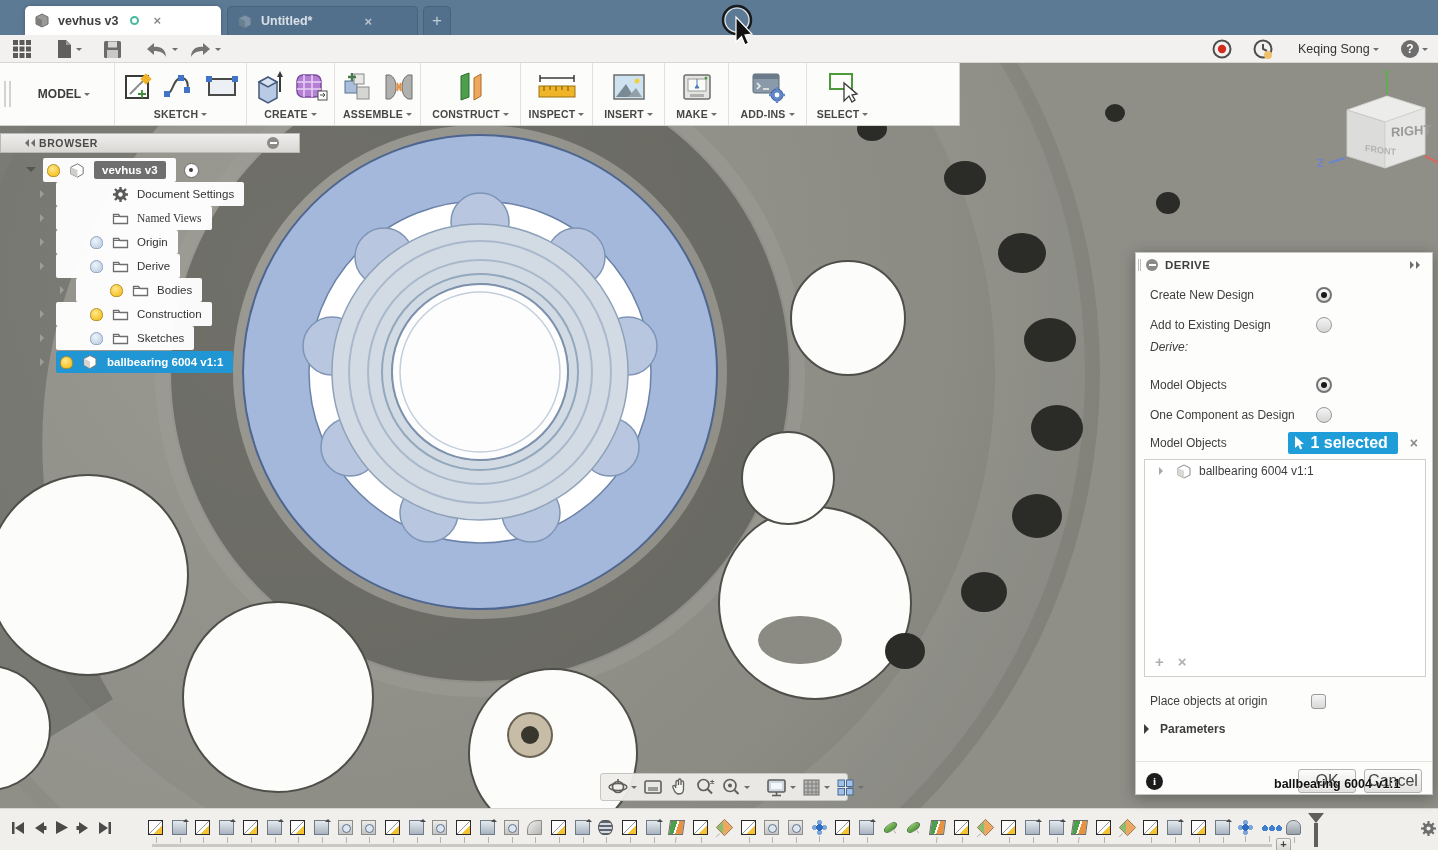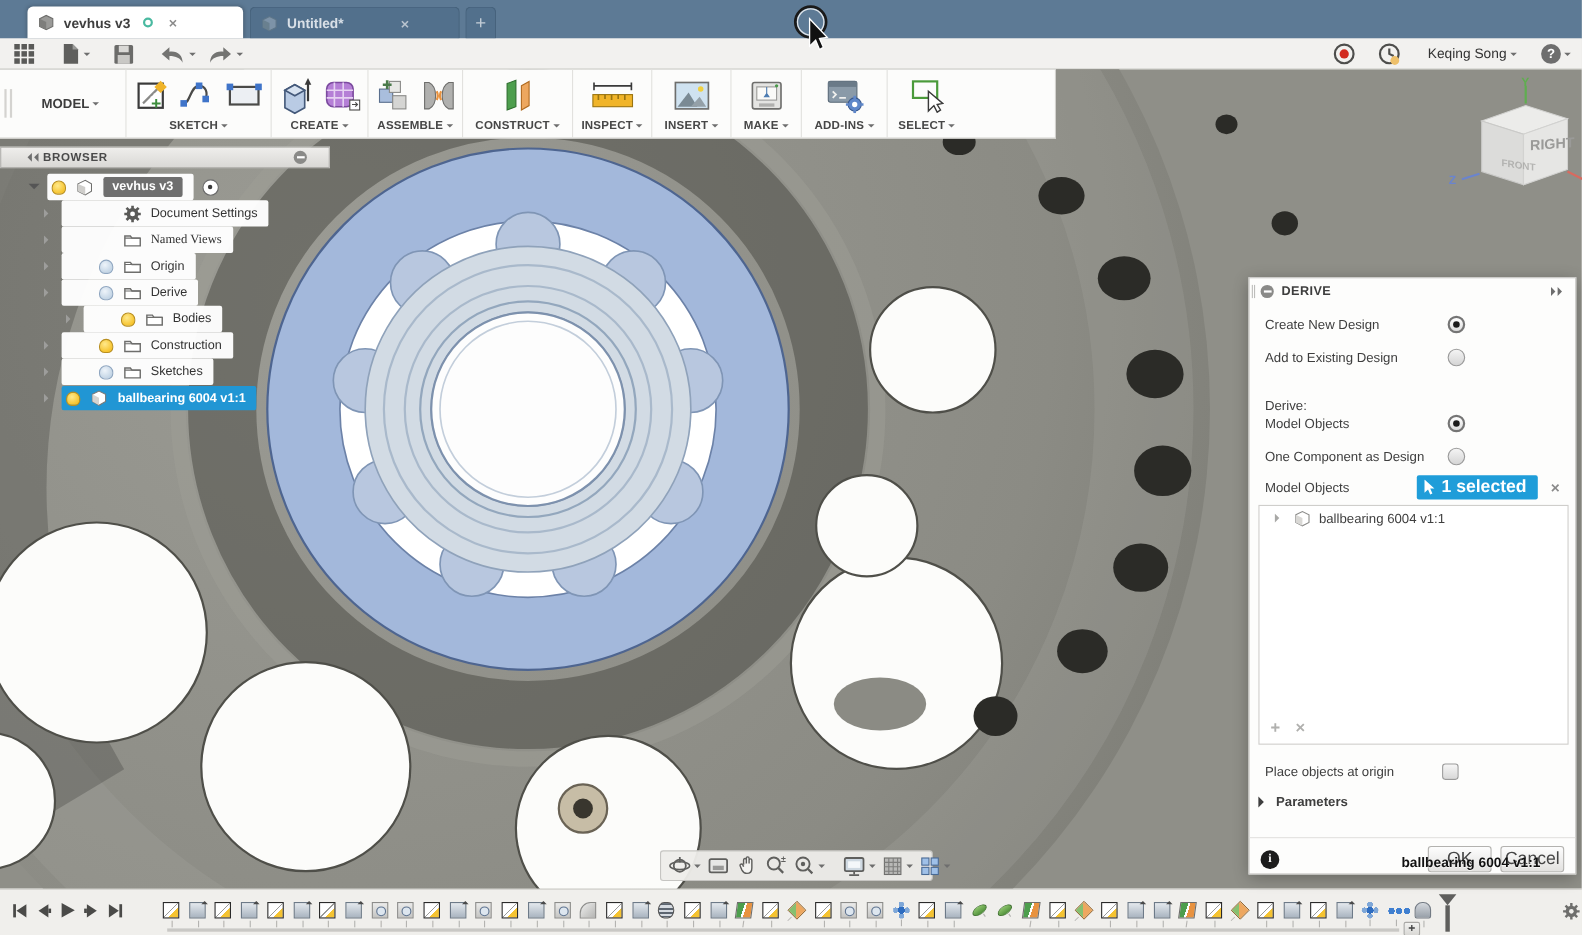--- a/index.html
+++ b/index.html
@@ -600,21 +600,21 @@
       </span>
   </div>
   <div class="d-row" style="top:62px;">
     <span class="lbl">Add to Existing Design</span>
     <span class="radio plain"></span>
   </div>
   <div class="d-row" style="top:32px;">
     <span class="lbl">Create New Design</span>
     <span class="radio sel"></span>
   </div>
-  <div class="d-row" style="top:106px;">
+  <div class="d-row" style="top:84px;font-style:italic;">
     <span class="lbl">Derive:</span>
   </div>
   <div class="d-row" style="top:122px;">
     <span class="lbl">Model Objects</span>
     <span class="radio sel"></span>
   </div>
   <div class="d-row" style="top:152px;">
     <span class="lbl">One Component as Design</span>
     <span class="radio plain"></span>
   </div>

